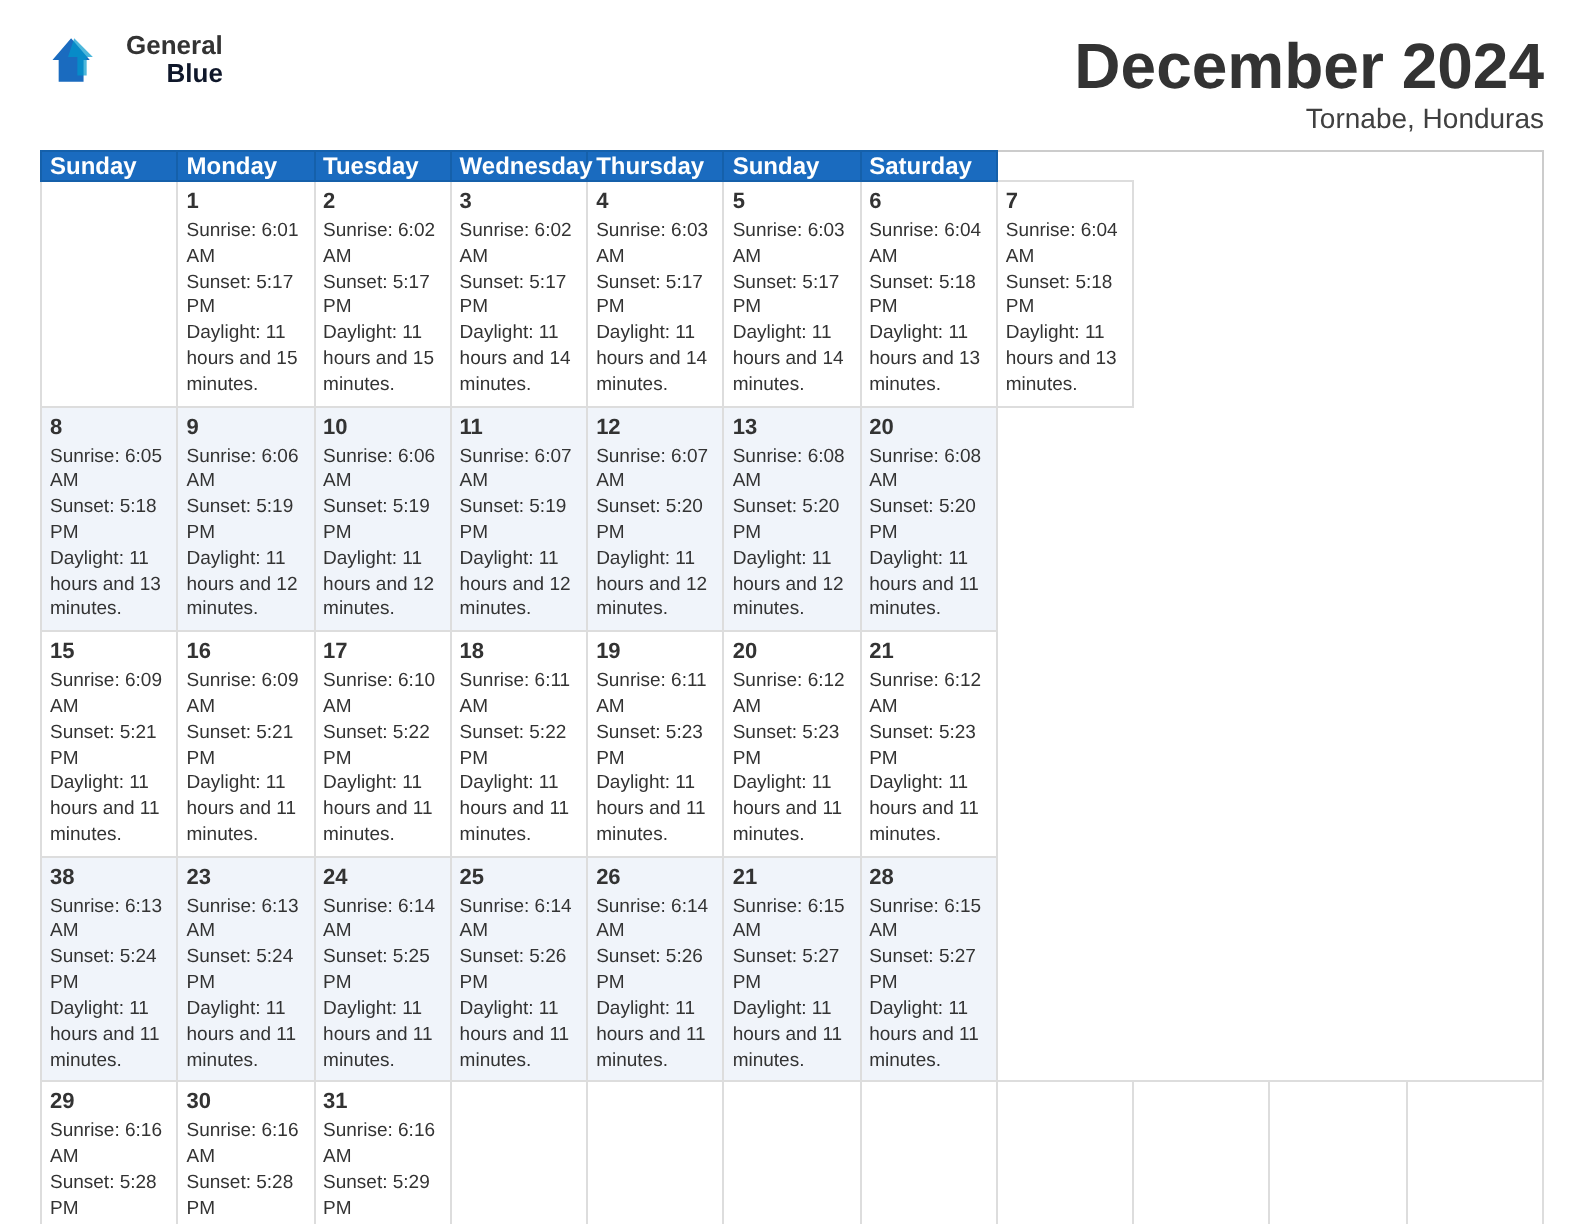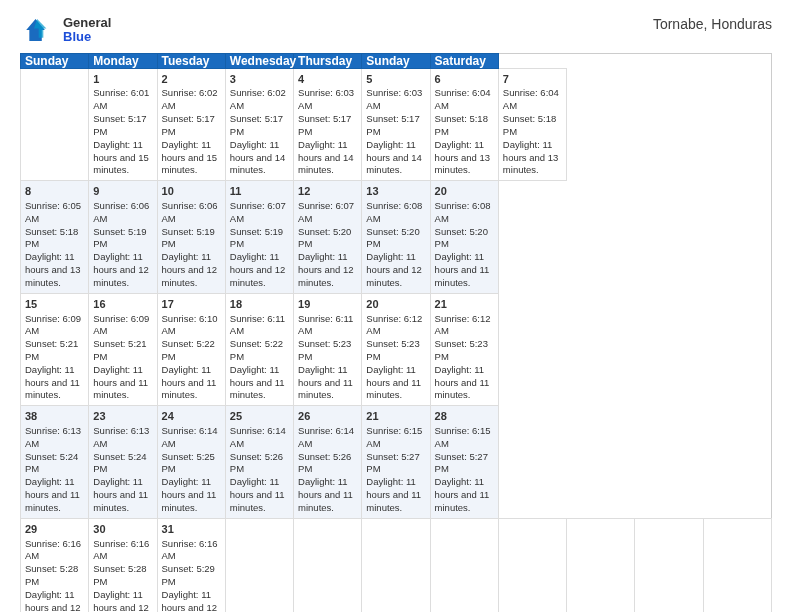--- a/index.html
+++ b/index.html
@@ -30,21 +30,21 @@
     }
     .logo-text {
       display: flex;
       flex-direction: column;
       font-size: 13px;
       font-weight: bold;
       color: #333;
       line-height: 1.1;
     }
     .logo-text span:first-child { color: #333; }
-    .logo-text span:last-child { color: #1d4ed8; }
+    .logo-text span:last-child { color: #0f172a; text-align: right; }
     .logo-icon {
       width: 28px;
       height: 28px;
     }
     .title-block {
       text-align: right;
     }
     .month-title {
       font-size: 32px;
       font-weight: bold;
@@ -105,20 +105,21 @@
         <rect x="0" y="0" width="36" height="36" fill="white"></rect>
         <polygon points="20,4 32,18 28,18 28,32 12,32 12,18 8,18" fill="#1a6bbf"></polygon>
         <polygon points="22,4 34,16 30,16 30,28 24,28 24,16 18,16" fill="#0099cc" opacity="0.7"></polygon>
       </svg>
       <div class="logo-text">
         <span>General</span>
         <span>Blue</span>
       </div>
     </div>
     <div class="title-block">
+      <div class="month-title">December 2024</div>
       <div class="subtitle">Tornabe, Honduras</div>
     </div>
   </div>
 
   <table class="calendar">
     <thead>
       <tr>
       <th>Sunday</th>
           <th>Monday</th>
           <th>Tuesday</th>

